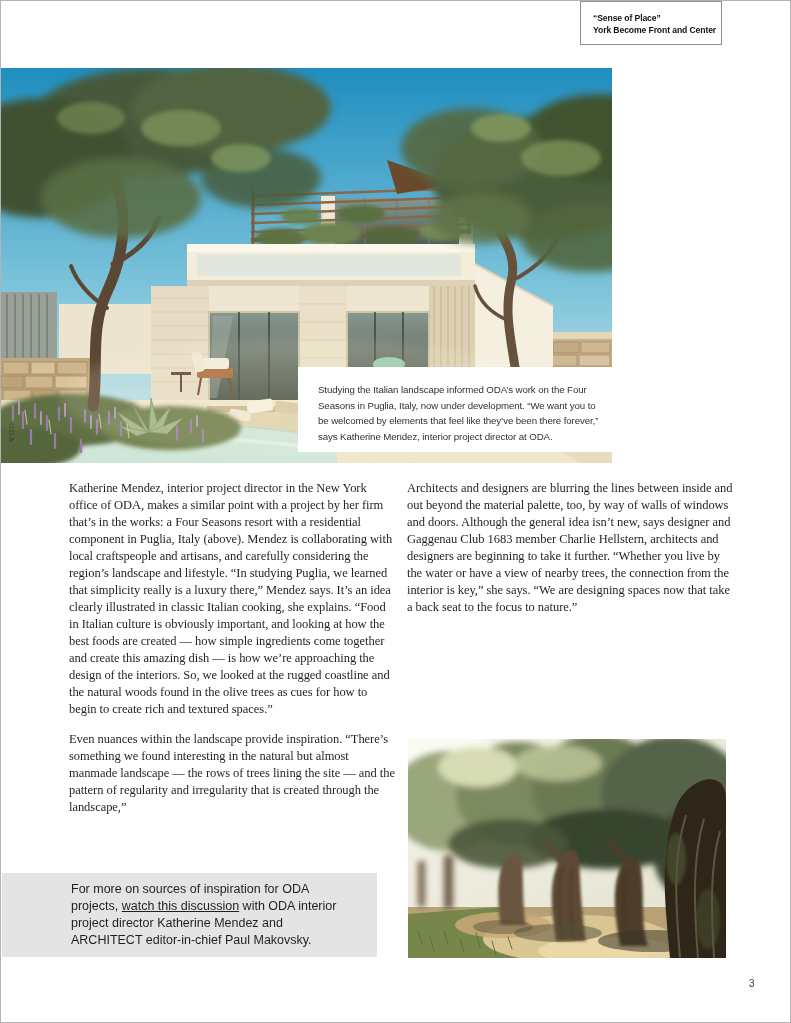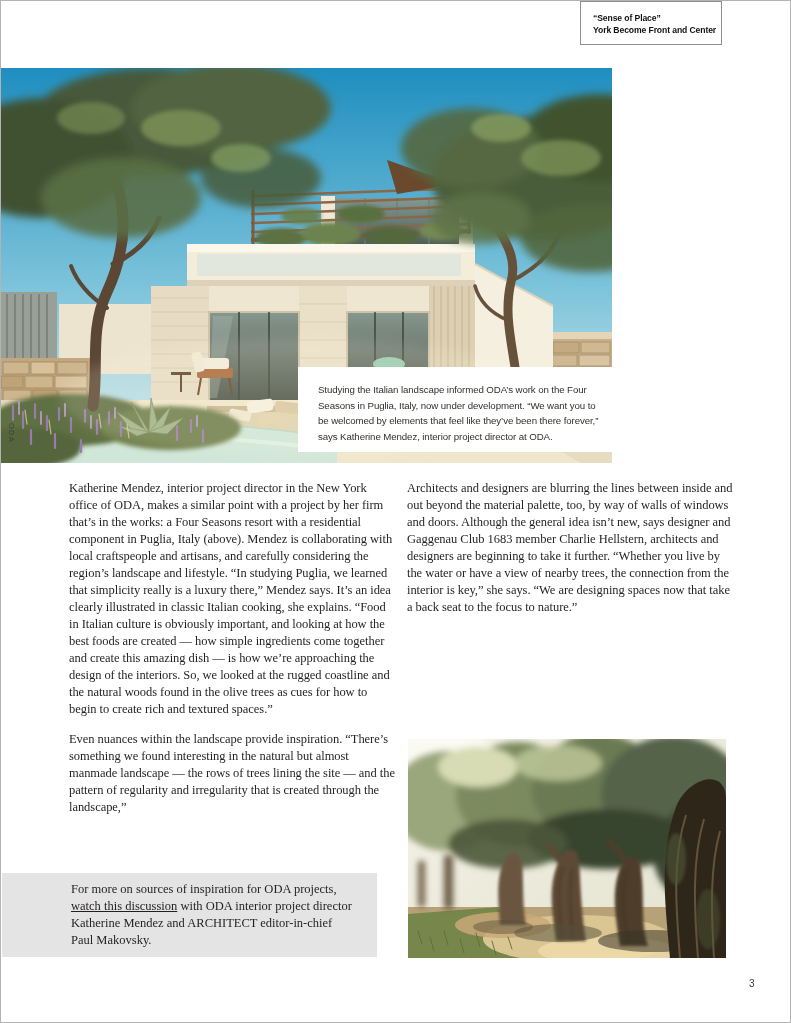--- a/index.html
+++ b/index.html
@@ -27,21 +27,21 @@
   
   .col{position:absolute;top:479px;width:327px;font-size:12.5px;line-height:17px;
         letter-spacing:-0.05px;font-family:Liberation Serif, serif;}
   .col p{margin:0 0 13px 0;}
   .col-left{left:68px;}
   .col-right{left:406px;}
 
   
   .callout{position:absolute;left:1px;top:872px;width:375px;min-height:80px;
         box-sizing:border-box;padding:8px 24px 8px 69px;
-        font-size:12.5px;line-height:17px;font-family:Liberation Serif, serif;}
+        font-size:12.5px;line-height:17px;}
   .callout p{margin:0;}
   .callout-link{color:inherit;text-decoration:underline;cursor:pointer;}
 
   
   .olive{position:absolute;left:407px;top:738px;width:318px;height:219px;}
   .olive svg{position:absolute;left:0;top:0;display:block;}
 
   .page-number{position:absolute;left:748px;top:977px;font-size:10px;color:#3a3a3a;}
 </style>
 </head>

